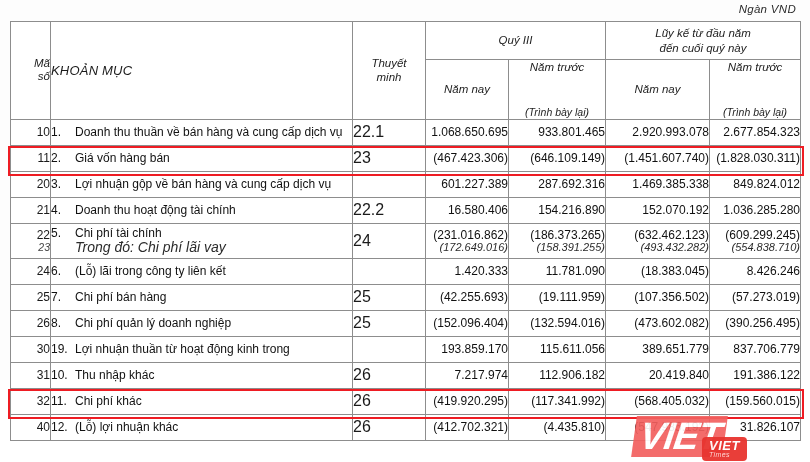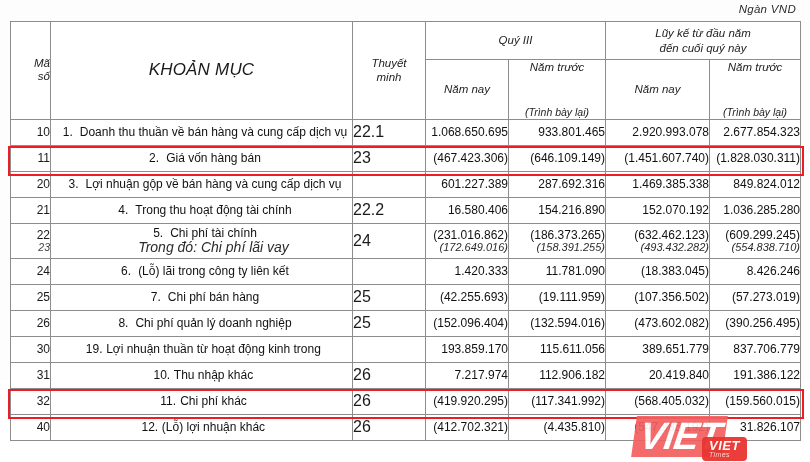--- a/index.html
+++ b/index.html
@@ -76,22 +76,22 @@
   .hd-code {
     font-style: italic;
     font-size: 11.5px;
     text-align: right;
     vertical-align: bottom;
     padding-bottom: 5px;
     line-height: 1.2;
   }
   .hd-item {
     font-style: italic;
-    font-size: 17px;
-    text-align: center;
+    font-size: 13px;
+    text-align: left;
     vertical-align: bottom;
     padding: 0 0 5px 8px;
     letter-spacing: .2px;
   }
   .hd-group { height: 38px; }
   .hd-sub   { height: 36px; }
   .sub2 { font-size: 10.5px; display: block; margin-top: 32px; }
 
   
   tbody td { height: 25px; }
@@ -108,21 +108,20 @@
     font-style: italic;
     color: #444;
     margin-top: -1px;
   }
   .c-item-cell {
     padding-left: 9px;
     font-size: 12px;
     font-weight: bold;
     color: #111;
     white-space: nowrap;
-    text-align: center;
   }
   .c-item-cell .num {
     display: inline-block;
     width: 24px;
   }
   .c-item-cell .sub-item {
     display: block;
     font-size: 14px;
     font-weight: normal;
     font-style: italic;
@@ -288,21 +287,21 @@
           <td class="c-code-cell">20</td>
           <td class="c-item-cell"><span class="num">3.</span><span>Lợi nhuận gộp về bán hàng và cung cấp dịch vụ</span></td>
           <td class="c-note-cell"></td>
           <td class="c-num">601.227.389</td>
           <td class="c-num">287.692.316</td>
           <td class="c-num">1.469.385.338</td>
           <td class="c-num">849.824.012</td>
         </tr>
         <tr>
           <td class="c-code-cell">21</td>
-          <td class="c-item-cell"><span class="num">4.</span><span>Trong thu hoạt động tài chính</span></td>
+          <td class="c-item-cell"><span class="num">4.</span><span>Doanh thu hoạt động tài chính</span></td>
           <td class="c-note-cell">22.2</td>
           <td class="c-num">16.580.406</td>
           <td class="c-num">154.216.890</td>
           <td class="c-num">152.070.192</td>
           <td class="c-num">1.036.285.280</td>
         </tr>
         <tr class="tall">
           <td class="c-code-cell"><span>22</span><span class="sub-code">23</span></td>
           <td class="c-item-cell"><span class="num">5.</span><span>Chi phí tài chính</span><span class="sub-item">Trong đó: Chi phí lãi vay</span></td>
           <td class="c-note-cell">24</td>

